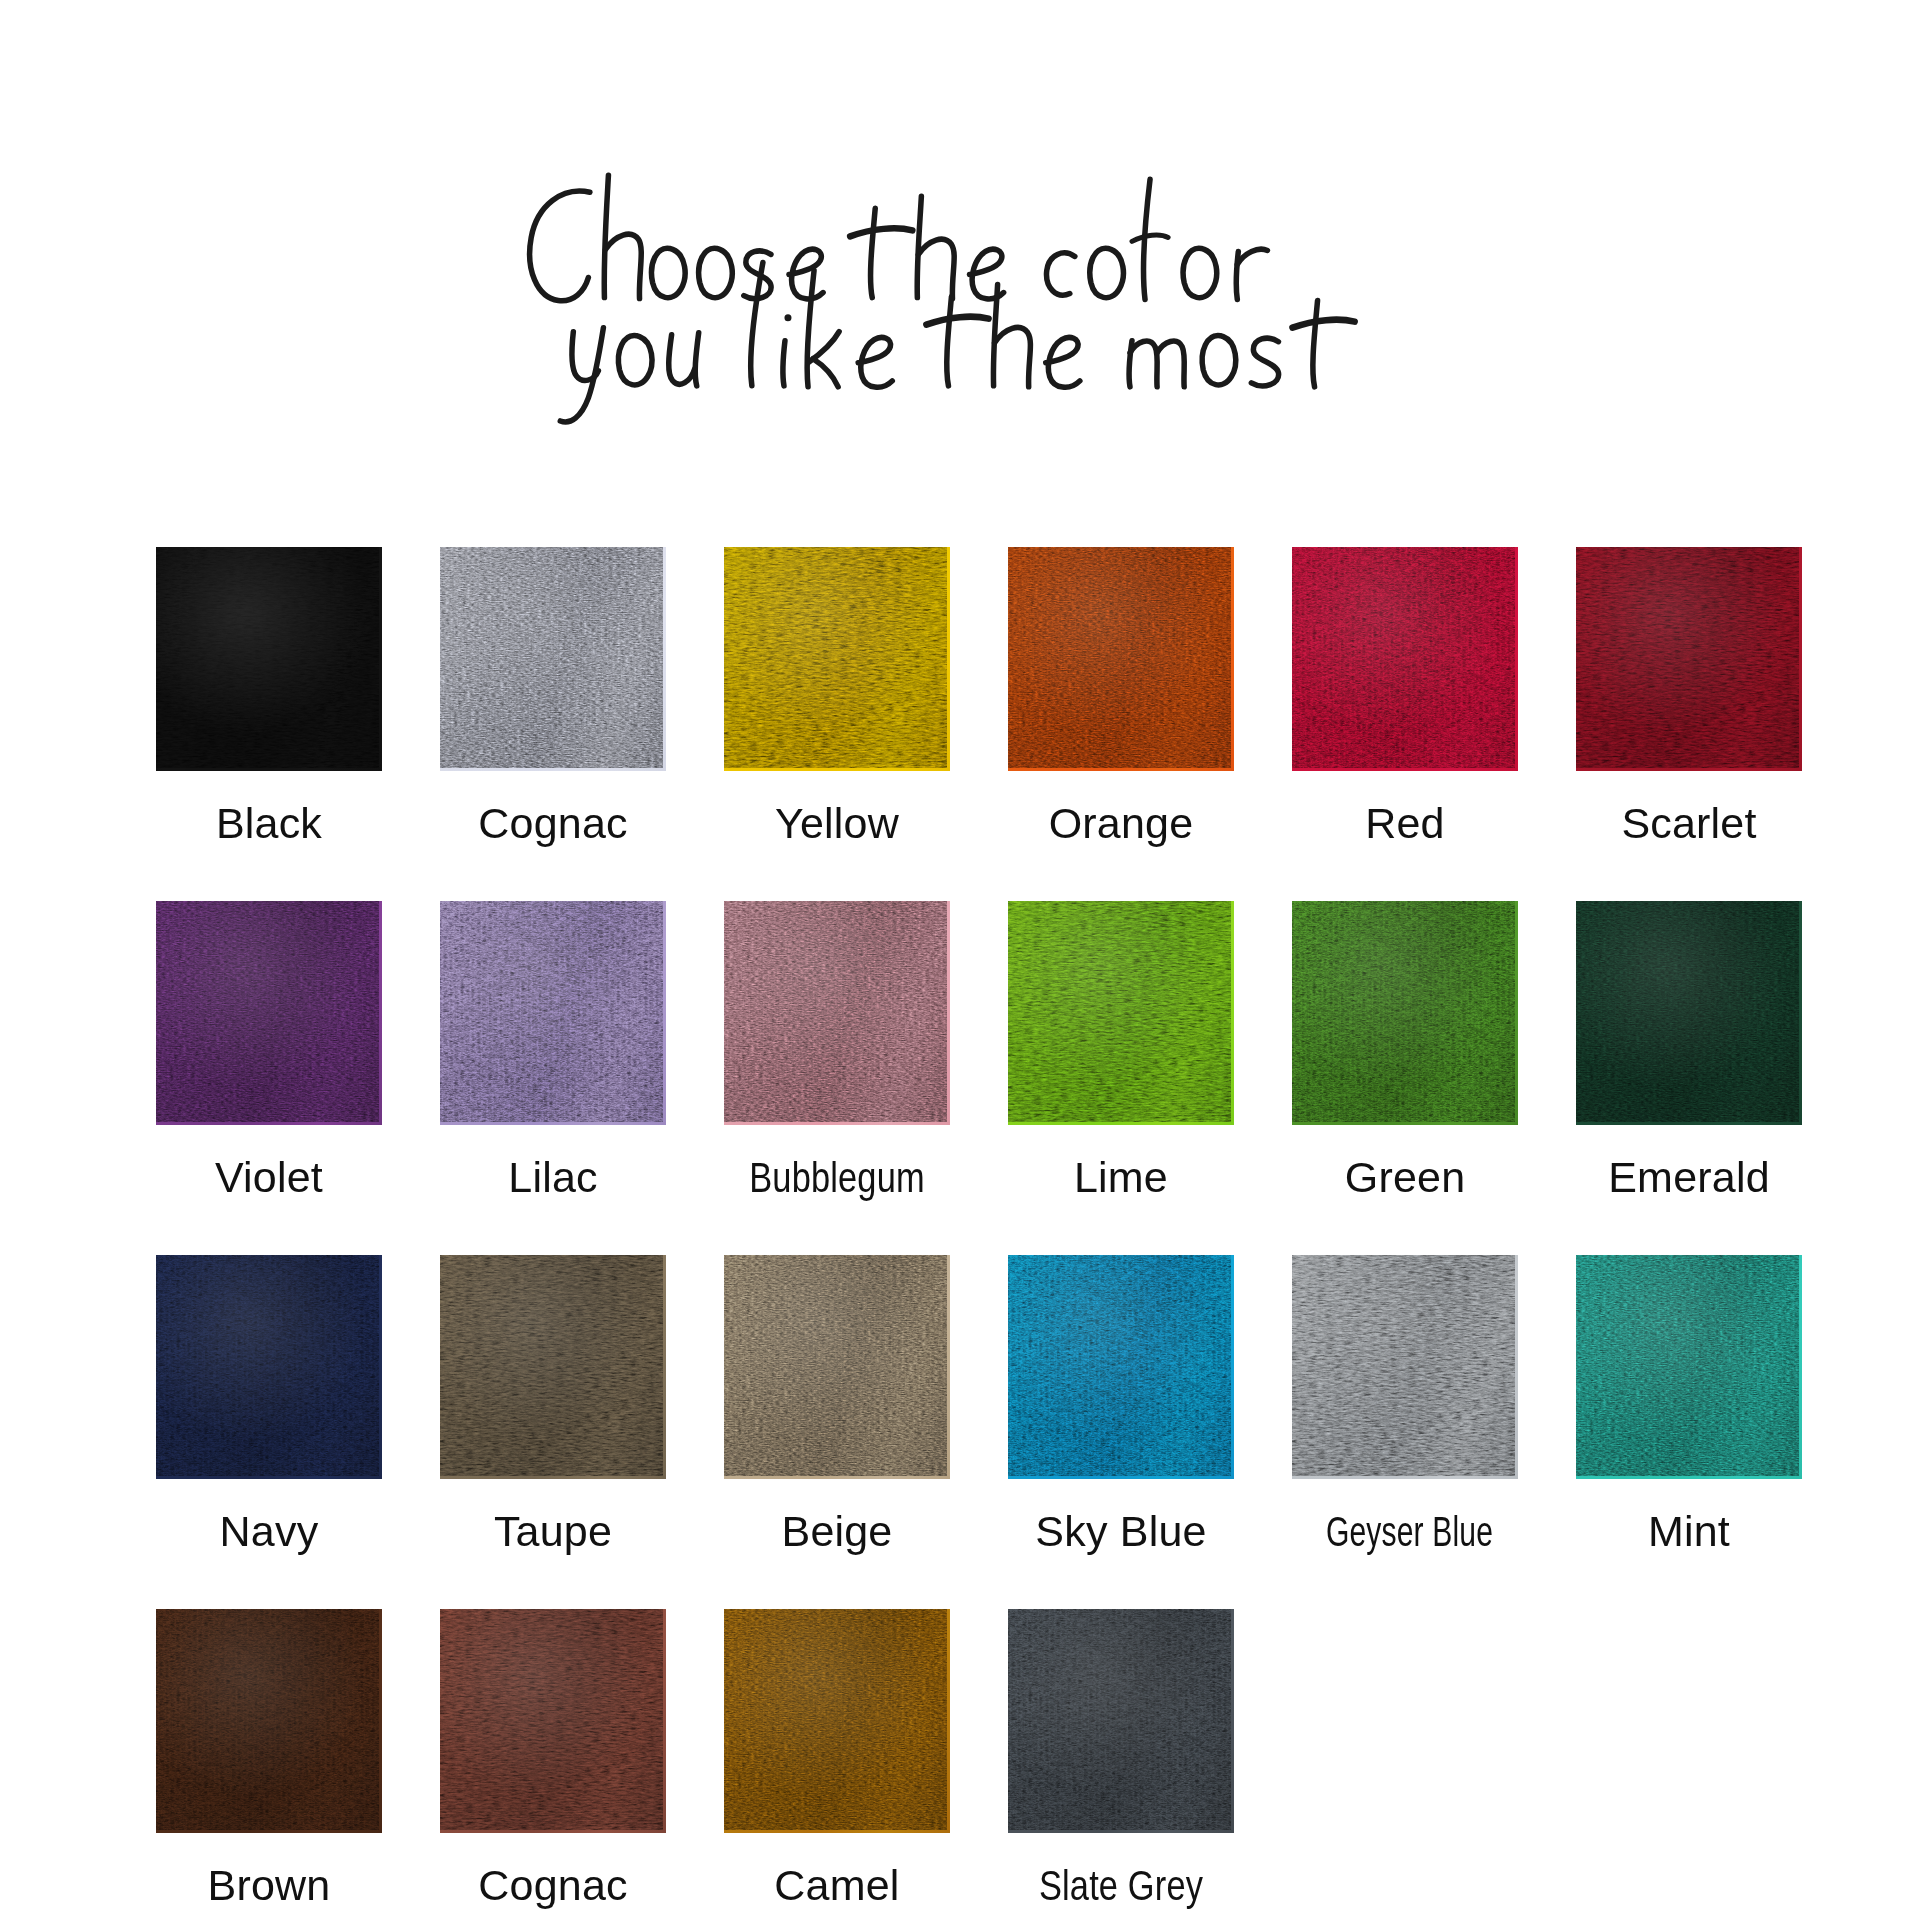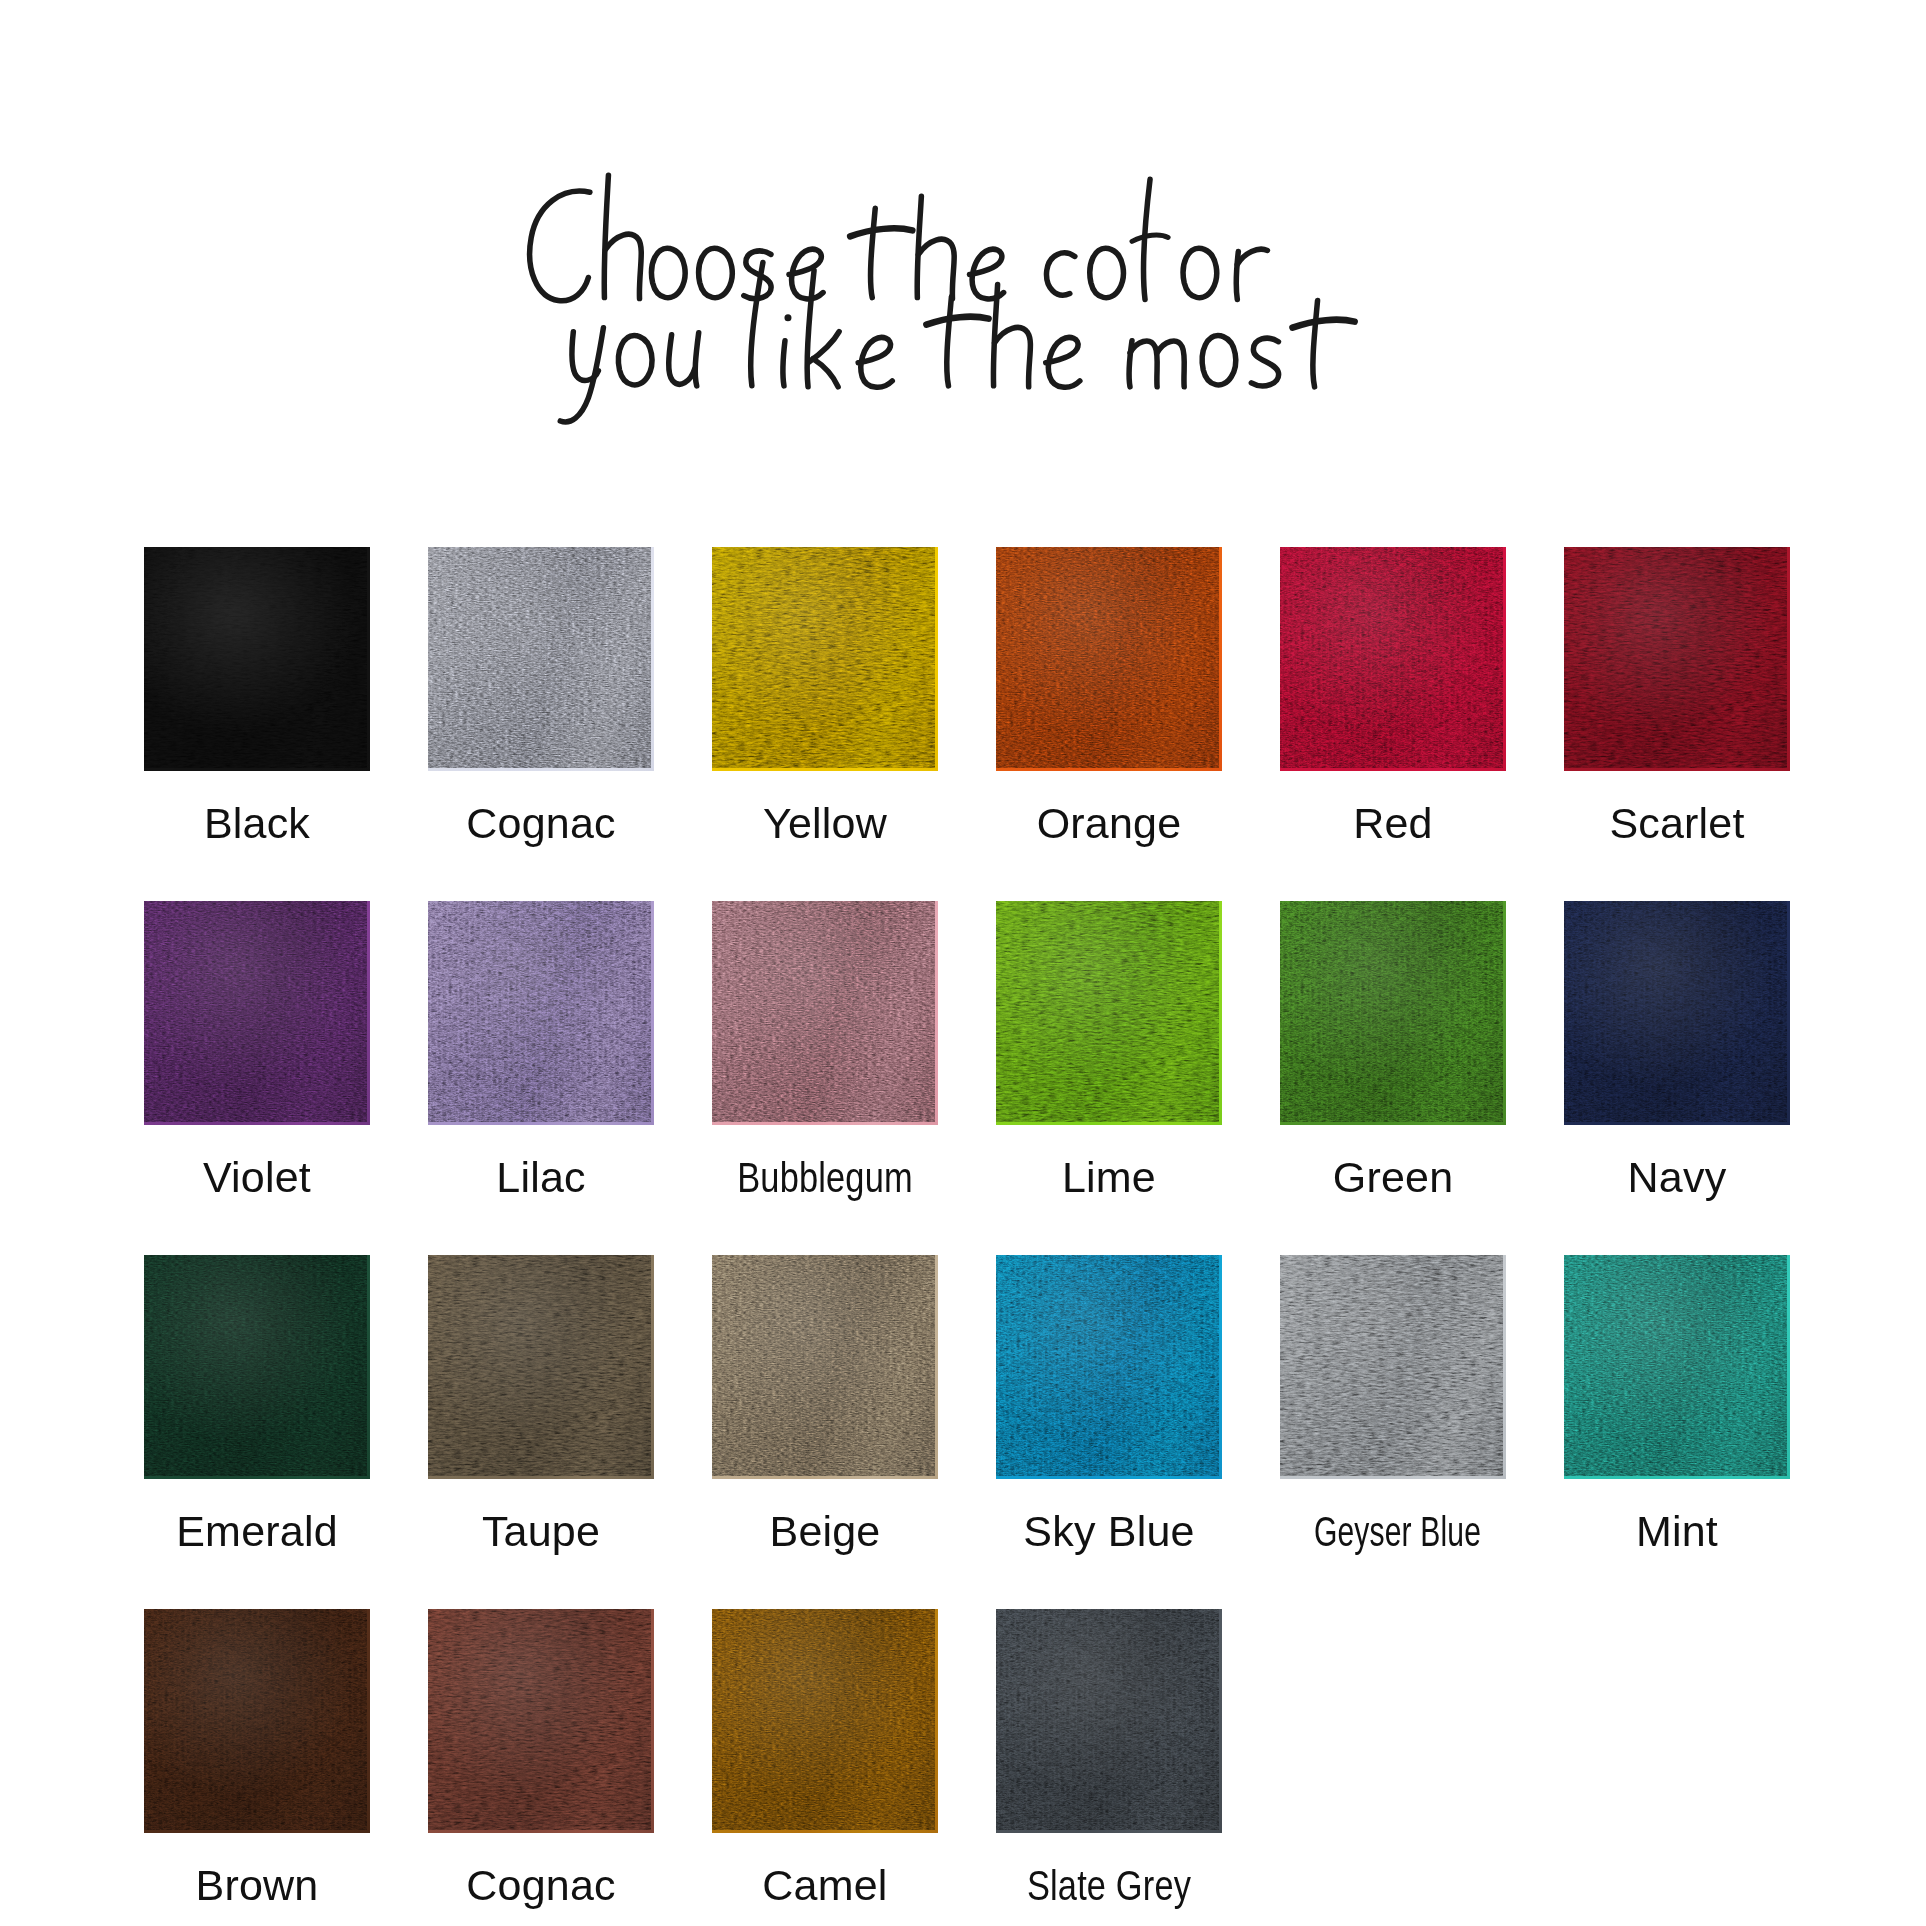--- a/index.html
+++ b/index.html
@@ -24,21 +24,21 @@
     left:0; top:166px;
     width:1926px;
     text-align:center;
     pointer-events:none;
   }
   .headline svg { display:block; margin:0 auto; overflow:visible; }
 
   
   .grid {
     position:absolute;
-    left:144px;
+    left:156px;
     top:547px;
     width:1555px;
     display:grid;
     grid-template-columns:repeat(6, 226px);
     grid-auto-rows:auto;
     column-gap:58px;
     row-gap:56px;
   }
 
   .cell { width:226px; }
@@ -301,41 +301,41 @@
             <rect width="100%" height="100%" fill="#7fc552" filter="url(#feltC)" opacity="0.62"></rect>
             <rect width="100%" height="100%" fill="#000000" filter="url(#feltA)" opacity="0.26" transform="translate(7,11)"></rect>
           </svg>
           <div class="sheen"></div>
           <div class="vign"></div>
         </div>
         <div class="label">Green</div>
       </div>
       <div class="cell">
         <div class="swatch">
+          <div class="base" style="background: rgb(26, 74, 52);"></div>
+          <svg class="felt" width="100%" height="100%" viewBox="0 0 450 447">
+            <rect width="100%" height="100%" fill="#46826a" filter="url(#feltB)" opacity="0.62"></rect>
+            <rect width="100%" height="100%" fill="#000000" filter="url(#feltC)" opacity="0.26" transform="translate(7,11)"></rect>
+          </svg>
+          <div class="sheen"></div>
+          <div class="vign"></div>
+        </div>
+        <div class="label">Emerald</div>
+      </div>
+      <div class="cell">
+        <div class="swatch">
           <div class="base" style="background: rgb(30, 42, 82);"></div>
           <svg class="felt" width="100%" height="100%" viewBox="0 0 450 447">
             <rect width="100%" height="100%" fill="#4d5b8a" filter="url(#feltC)" opacity="0.62"></rect>
             <rect width="100%" height="100%" fill="#000000" filter="url(#feltA)" opacity="0.26" transform="translate(7,11)"></rect>
           </svg>
           <div class="sheen"></div>
           <div class="vign"></div>
         </div>
         <div class="label">Navy</div>
-      </div>
-      <div class="cell">
-        <div class="swatch">
-          <div class="base" style="background: rgb(26, 74, 52);"></div>
-          <svg class="felt" width="100%" height="100%" viewBox="0 0 450 447">
-            <rect width="100%" height="100%" fill="#46826a" filter="url(#feltB)" opacity="0.62"></rect>
-            <rect width="100%" height="100%" fill="#000000" filter="url(#feltC)" opacity="0.26" transform="translate(7,11)"></rect>
-          </svg>
-          <div class="sheen"></div>
-          <div class="vign"></div>
-        </div>
-        <div class="label">Emerald</div>
       </div>
       <div class="cell">
         <div class="swatch">
           <div class="base" style="background: rgb(125, 110, 86);"></div>
           <svg class="felt" width="100%" height="100%" viewBox="0 0 450 447">
             <rect width="100%" height="100%" fill="#b2a188" filter="url(#feltA)" opacity="0.62"></rect>
             <rect width="100%" height="100%" fill="#000000" filter="url(#feltB)" opacity="0.26" transform="translate(7,11)"></rect>
           </svg>
           <div class="sheen"></div>
           <div class="vign"></div>

